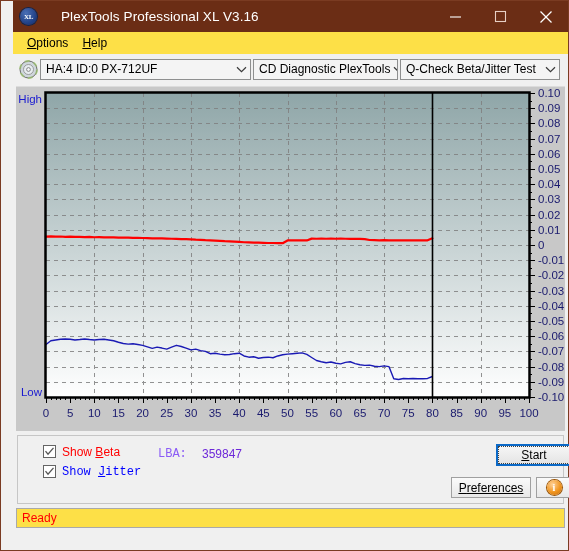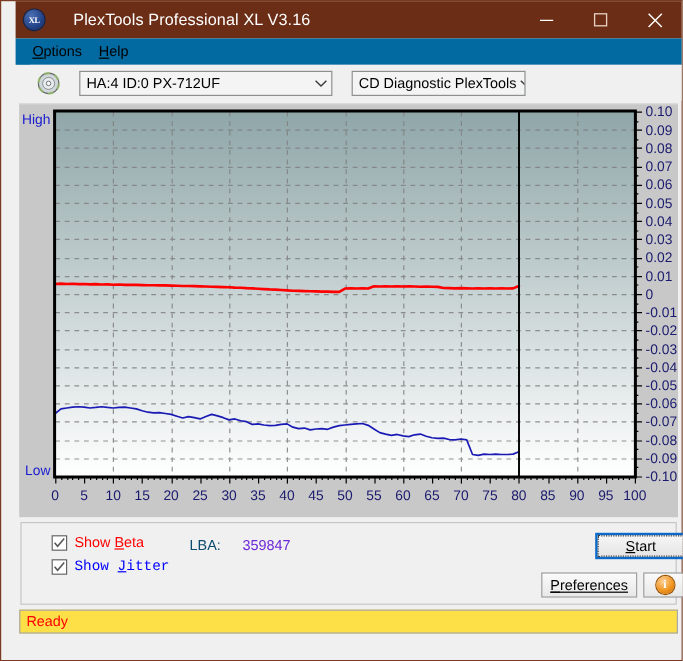--- a/index.html
+++ b/index.html
@@ -42,34 +42,34 @@
   }
   .winbtns{margin-left:auto;display:flex;height:31px;}
   .winbtn{
     width:45px;height:31px;display:flex;align-items:center;justify-content:center;
     color:#ffffff;font-size:14px;
   }
   .winbtn svg{display:block;}
 
   
   .menubar{
-    height:22px;min-height:22px;background:#0369a1;
+    height:22px;min-height:22px;background:#fde047;
     display:flex;align-items:center;padding-left:7px;
     box-sizing:border-box;
   }
   .menuitem{
     font-size:12px;color:#000;padding:2px 7px;white-space:nowrap;
   }
   .menuitem u{text-decoration:underline;}
 
   
   .selrow{
     height:30px;min-height:30px;background:#f0f0f0;
     display:flex;align-items:center;padding:0 6px;
-    box-sizing:border-box;gap:16px;margin-left:12px;
+    box-sizing:border-box;gap:2px;
   }
   .disc-icon{width:19px;height:19px;flex:0 0 auto;}
   .combo{
     height:21px;box-sizing:border-box;
     background:#f4f4f4;
     border:1px solid #8e8f8f;
     display:flex;align-items:center;
     font-size:12px;color:#000;
     padding-left:5px;position:relative;
     white-space:nowrap;overflow:hidden;
@@ -98,34 +98,34 @@
 
   
   .bottompanel{
     margin:4px 4px 0 4px;
     border:1px solid #c6c6c6;
     background:#f0f0f0;
     height:69px;
     position:relative;
     box-sizing:border-box;
   }
-  .chk-row{position:absolute;display:flex;align-items:center;gap:6px;}
+  .chk-row{position:absolute;display:flex;align-items:flex-start;gap:6px;}
   #row-beta{left:25px;top:9px;}
   #row-jitter{left:25px;top:29px;font-family:Liberation Mono, monospace;}
   .chkbox{
     width:13px;height:13px;background:#fff;border:1px solid #646464;
     display:flex;align-items:center;justify-content:center;flex:0 0 auto;
     box-sizing:border-box;
   }
   .chkbox svg{display:block;}
   .chk-label{font-size:12px;white-space:nowrap;}
   .chk-label u{text-decoration:underline;}
   #label-beta{color:#ff0000;}
   #label-jitter{color:#0000ff;}
-  #lba-label{position:absolute;left:140px;top:11px;font-size:12px;color:#0c4a6e;}
+  #lba-label{position:absolute;left:140px;top:11px;font-size:12px;color:#8b5cf6;font-family:Liberation Mono, monospace;}
   #lba-value{position:absolute;left:184px;top:11px;font-size:12px;color:#6d28d9;}
 
   .btn{
     box-sizing:border-box;
     background:linear-gradient(#fafafa,#e8e8e8);
     border:1px solid #a0a0a0;
     font-size:12px;color:#000;
     display:flex;align-items:center;justify-content:center;
     position:absolute;
   }
@@ -216,20 +216,28 @@
 
     <div class="combo" id="combo-function">
       <span>CD Diagnostic PlexTools</span>
       <span class="arrow">
         <svg width="11" height="7" viewBox="0 0 11 7">
             <path d="M1 1.3 L5.5 5.6 L10 1.3" fill="none" stroke="#3a3a3a" stroke-width="1.2"></path>
           </svg>
       </span>
     </div>
 
+    <div class="combo" id="combo-test">
+      <span>Q-Check Beta/Jitter Test</span>
+      <span class="arrow">
+        <svg width="11" height="7" viewBox="0 0 11 7">
+            <path d="M1 1.3 L5.5 5.6 L10 1.3" fill="none" stroke="#3a3a3a" stroke-width="1.2"></path>
+          </svg>
+      </span>
+    </div>
   </div>
 
   <div class="chartpanel">
     <div class="plotwrap">
       <svg id="plot-svg" width="563" height="345" viewBox="0 0 563 345">
           <defs>
             <linearGradient id="bgGrad" x1="0" y1="0" x2="0" y2="1">
               <stop offset="0%" stop-color="#8fa6a8"></stop>
               <stop offset="100%" stop-color="#ffffff"></stop>
             </linearGradient>

